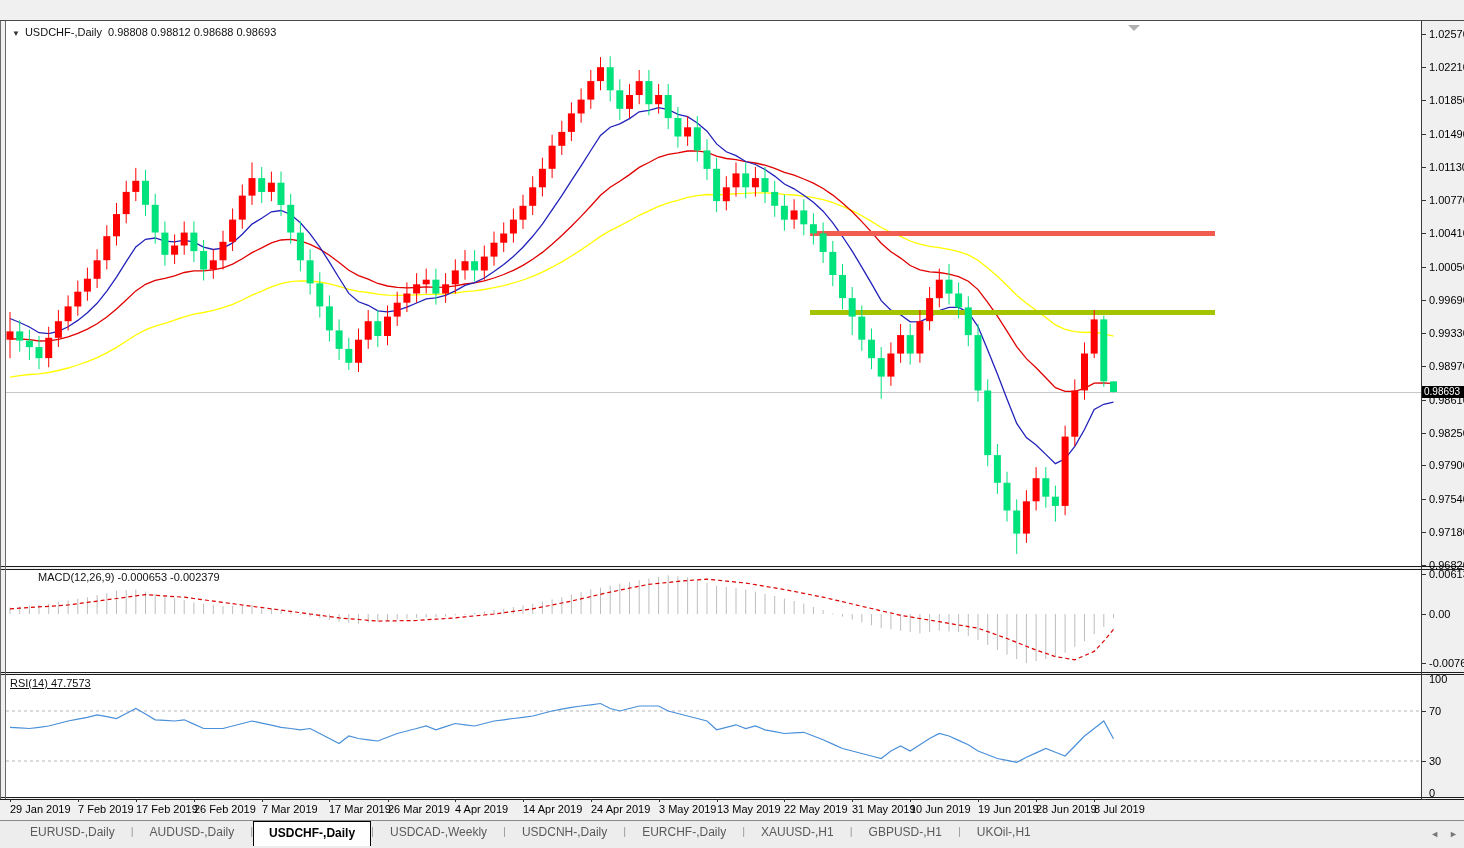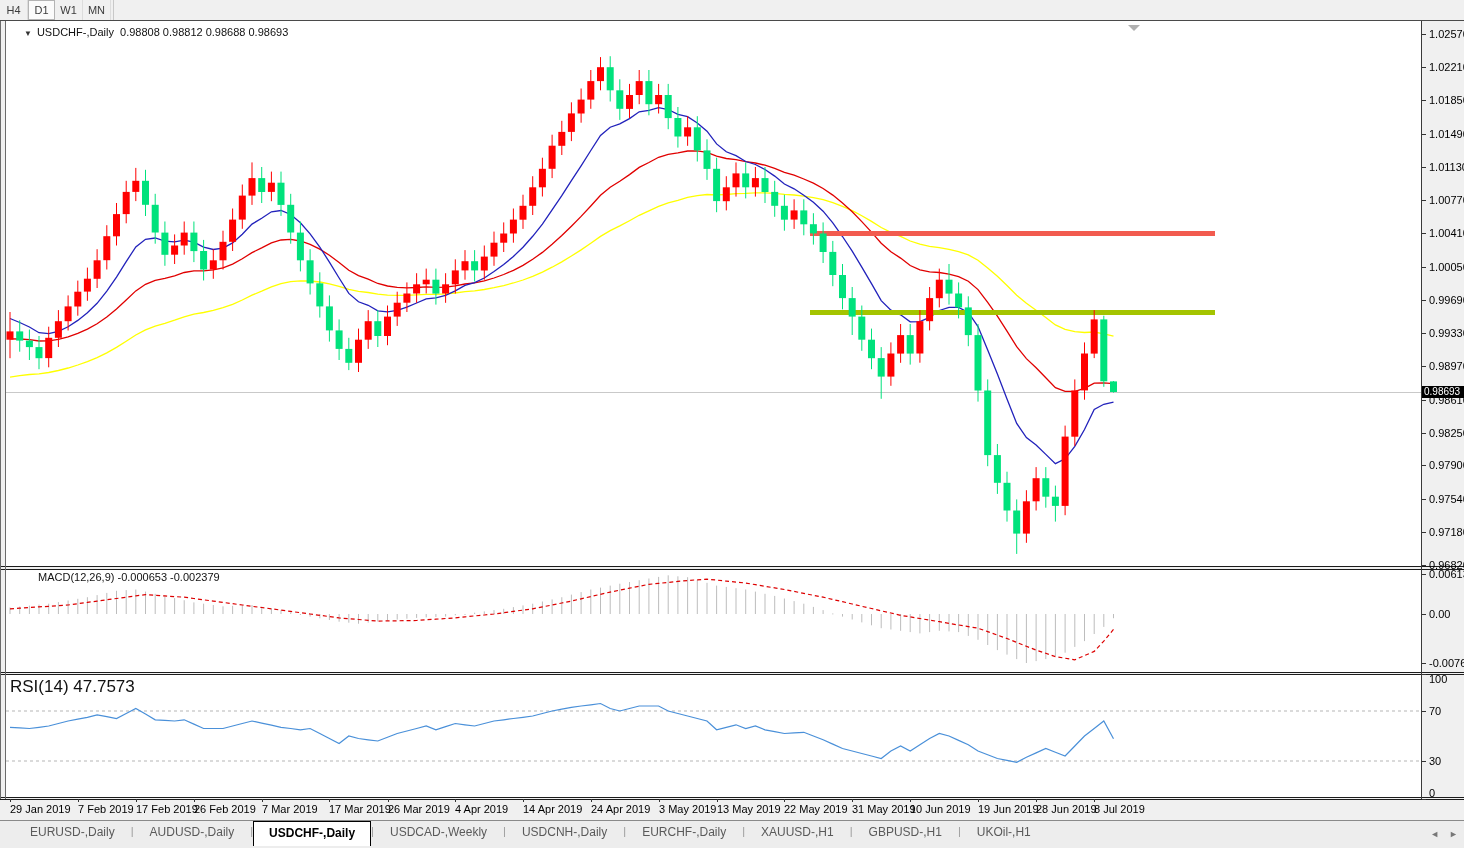--- a/index.html
+++ b/index.html
@@ -8,48 +8,41 @@
   
   #toolbar{position:absolute;left:0;top:0;width:1464px;height:20px;background:#f0f0f0;display:flex;align-items:stretch;}
   .tb-btn{display:flex;align-items:center;justify-content:center;width:27px;font-size:11px;color:#3c3c3c;
     border-right:1px solid #dcdcdc;cursor:default;}
   .tb-btn.active{background:#fbfbfb;border:1px solid #b4b4b4;width:25px;}
   .tb-end{border-right:1px solid #c8c8c8;width:2px;}
   
   #chart-svg{position:absolute;left:0;top:0;}
   
   .overlay{position:absolute;color:#111;white-space:pre;}
-  #chart-title{left:24px;top:26px;font-size:11px;}
+  #chart-title{left:12px;top:26px;font-size:11px;}
   #chart-title .tri{font-size:8px;color:#333;margin-right:5px;}
   #macd-label{left:10px;top:571px;font-size:11px;padding-left:28px;}
-  #rsi-label{left:10px;top:677px;font-size:17px;}
+  #rsi-label{left:10px;top:677px;font-size:11px;text-decoration:underline;}
   #price-badge{left:1422px;top:386px;width:42px;height:12px;background:#000;color:#fff;
     font-size:10px;line-height:12px;text-align:left;padding-left:2px;}
   
   #tabbar{position:absolute;left:0;top:820px;width:1464px;height:28px;background:#ededed;
     border-top:1px solid #8a8a8a;display:flex;align-items:flex-end;}
   #tabs{display:flex;align-items:flex-start;margin-left:14px;height:100%;}
   .tab{font-size:12px;color:#5a5a5a;padding:4px 16px 5px 16px;cursor:default;}
   .tab.active{background:#ffffff;color:#000;font-weight:bold;border:1px solid #000;border-bottom:none;padding:4px 15px 6px 15px;}
   .tab-sep{color:#9a9a9a;font-size:11px;padding:4px 0 6px 0;}
   #tab-scroll{position:absolute;right:6px;top:6px;display:flex;gap:10px;}
   .scroll-arrow{color:#777;font-size:9px;line-height:14px;cursor:default;}
 </style>
 </head>
 <body>
 
 <div id="stage">
 
-  <div id="toolbar">
-    <div class="tb-btn">H4</div>
-    <div class="tb-btn active">D1</div>
-    <div class="tb-btn">W1</div>
-    <div class="tb-btn">MN</div>
-    <div class="tb-end"></div>
-  </div>
 
   <svg id="chart-svg" width="1464" height="820">
       <rect x="0" y="20" width="1464" height="800" fill="#f0f0f0"></rect>
       <rect x="5" y="21" width="1416" height="545" fill="#ffffff"></rect>
       <rect x="5" y="569" width="1416" height="103" fill="#ffffff"></rect>
       <rect x="5" y="674" width="1416" height="123" fill="#ffffff"></rect>
       <rect x="0" y="20" width="1464" height="1" fill="#4a4a4a"></rect>
       <rect x="0" y="566" width="1464" height="1" fill="#1c1c1c"></rect>
       <rect x="0" y="569" width="1464" height="1" fill="#1c1c1c"></rect>
       <rect x="0" y="672" width="1464" height="1" fill="#1c1c1c"></rect>

